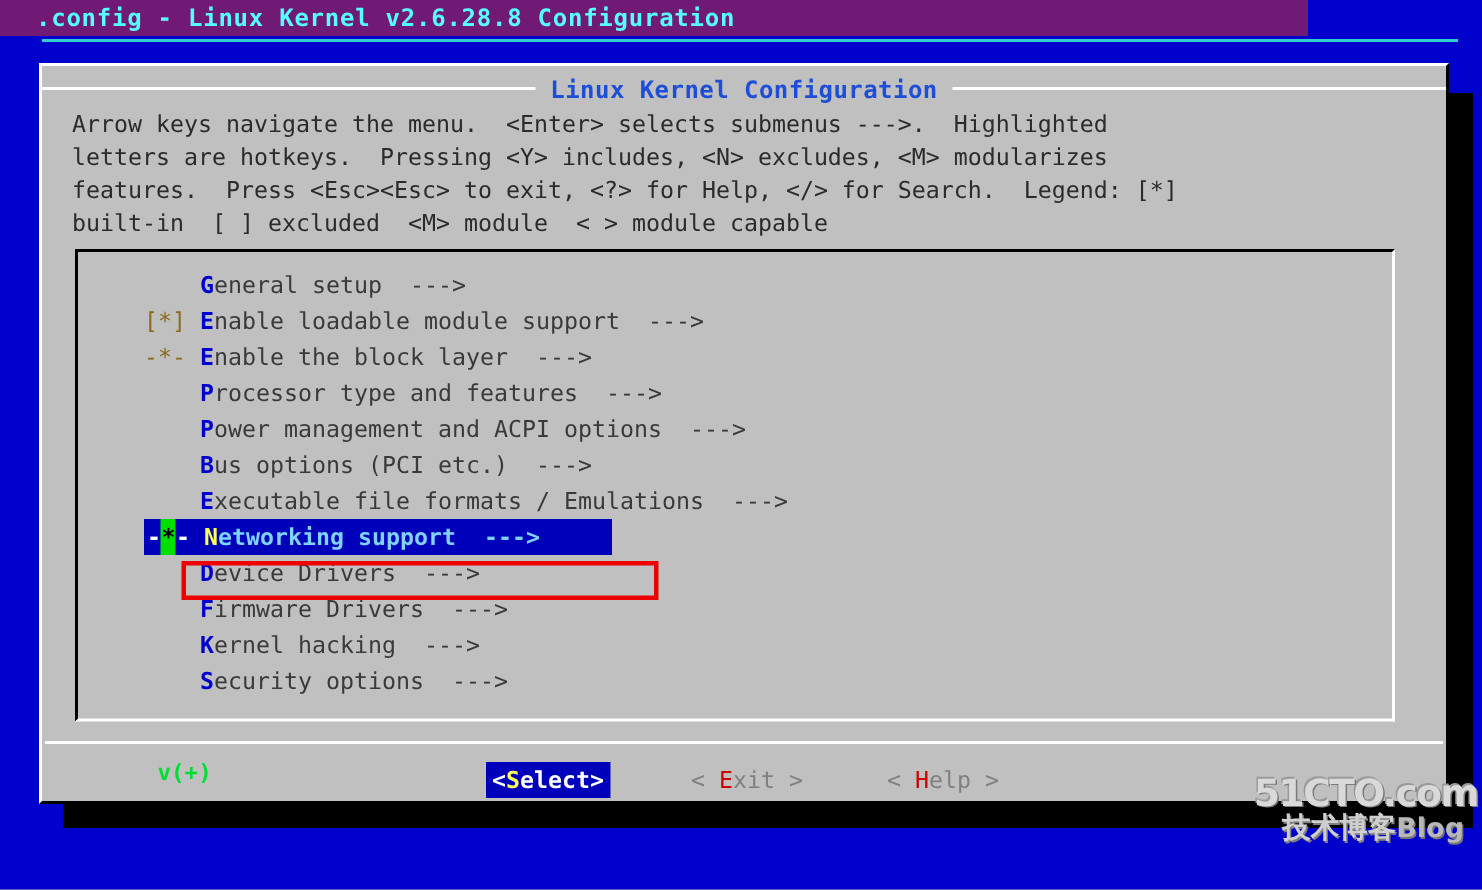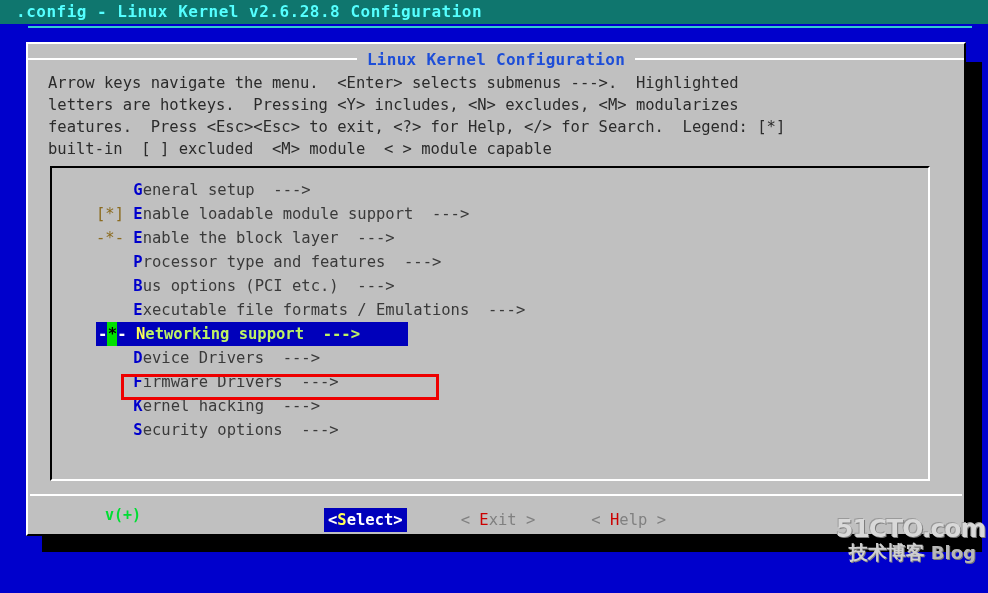--- a/index.html
+++ b/index.html
@@ -12,28 +12,28 @@
     background: #0000cc;
     font-family: "DejaVu Sans Mono", "Liberation Mono", monospace;
     overflow: hidden;
     position: relative;
   }
 
   
   #titlebar {
     position: absolute;
     left: 0; top: 0;
-    width: 988px; height: 24px;
-    background: #0f766e;
+    width: 872px; height: 24px;
+    background: #701a75;
     color: #55ffff;
     font-size: 16px;
     font-weight: bold;
     line-height: 24px;
     letter-spacing: 0.5px;
-    padding-left: 16px;
+    padding-left: 24px;
     box-sizing: border-box;
     white-space: pre;
   }
   #titlebar-rule {
     position: absolute;
     left: 28px; top: 26px;
     width: 944px; height: 2px;
     background: #33cccc;
   }
 
@@ -129,21 +129,21 @@
     position: relative;
     background: #0000bb;
     color: #ffffff;
     font-weight: bold;
     width: 312px;
     padding-left: 2px;
     box-sizing: border-box;
   }
   .menu-row.selected .mk { color: #ffffff; }
   .menu-row.selected .rest,
-  .menu-row.selected .arrow { color: #bef264; margin-top: 32px; }
+  .menu-row.selected .arrow { color: #7dd3fc; margin-top: 32px; }
   .menu-row.selected .hot { color: #ffff55; font-weight: bold; }
   .cursor-block {
     display: inline-block;
     background: #00e000;
     color: #000000;
     font-weight: bold;
     width: 10px;
     text-align: center;
   }
 
@@ -220,21 +220,21 @@
     font-weight: bold;
     color: #d9d9d9;
     text-shadow: 1px 1px 0 #7a7a7a, -1px -1px 0 #9a9a9a;
     line-height: 26px;
     letter-spacing: -1px;
   }
   #wm-sub-row {
     display: flex;
     justify-content: flex-end;
     align-items: baseline;
-    gap: 6px;
+    gap: 0;
     line-height: 20px;
   }
   #wm-cn {
     font-family: "DejaVu Sans", "Liberation Sans", sans-serif;
     font-size: 19px;
     font-weight: bold;
     color: #cfcfcf;
     text-shadow: 1px 1px 0 #808080;
   }
   #wm-blog {
@@ -262,20 +262,21 @@
   </div>
 
   <div id="help-text"><div>Arrow keys navigate the menu.  &lt;Enter&gt; selects submenus ---&gt;.  Highlighted</div><div>letters are hotkeys.  Pressing &lt;Y&gt; includes, &lt;N&gt; excludes, &lt;M&gt; modularizes</div><div>features.  Press &lt;Esc&gt;&lt;Esc&gt; to exit, &lt;?&gt; for Help, &lt;/&gt; for Search.  Legend: [*]</div><div>built-in  [ ] excluded  &lt;M&gt; module  &lt; &gt; module capable</div></div>
 
   <div id="menu-box">
     <div id="menu-list">
         <div class="menu-row"><span class="mk">    </span><span class="hot">G</span><span class="rest">eneral setup</span><span class="arrow">  ---&gt;</span></div>
         <div class="menu-row"><span class="mk">[*] </span><span class="hot">E</span><span class="rest">nable loadable module support</span><span class="arrow">  ---&gt;</span></div>
         <div class="menu-row"><span class="mk">-*- </span><span class="hot">E</span><span class="rest">nable the block layer</span><span class="arrow">  ---&gt;</span></div>
         <div class="menu-row"><span class="mk">    </span><span class="hot">P</span><span class="rest">rocessor type and features</span><span class="arrow">  ---&gt;</span></div>
+        <div class="menu-row"><span class="mk">    </span><span class="hot">P</span><span class="rest">ower management and ACPI options</span><span class="arrow">  ---&gt;</span></div>
         <div class="menu-row"><span class="mk">    </span><span class="hot">B</span><span class="rest">us options (PCI etc.)</span><span class="arrow">  ---&gt;</span></div>
         <div class="menu-row"><span class="mk">    </span><span class="hot">E</span><span class="rest">xecutable file formats / Emulations</span><span class="arrow">  ---&gt;</span></div>
         <div class="menu-row selected"><span class="mk">-</span><span class="cursor-block">*</span><span class="mk">- </span><span class="hot">N</span><span class="rest">etworking support</span><span class="arrow">  ---&gt;</span></div>
         <div class="menu-row"><span class="mk">    </span><span class="hot">D</span><span class="rest">evice Drivers</span><span class="arrow">  ---&gt;</span></div>
         <div class="menu-row"><span class="mk">    </span><span class="hot">F</span><span class="rest">irmware Drivers</span><span class="arrow">  ---&gt;</span></div>
         <div class="menu-row"><span class="mk">    </span><span class="hot">K</span><span class="rest">ernel hacking</span><span class="arrow">  ---&gt;</span></div>
         <div class="menu-row"><span class="mk">    </span><span class="hot">S</span><span class="rest">ecurity options</span><span class="arrow">  ---&gt;</span></div>
       </div>
   </div>
 

